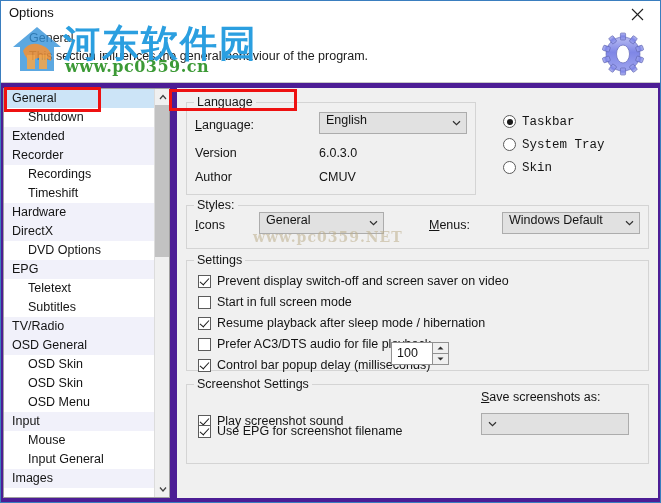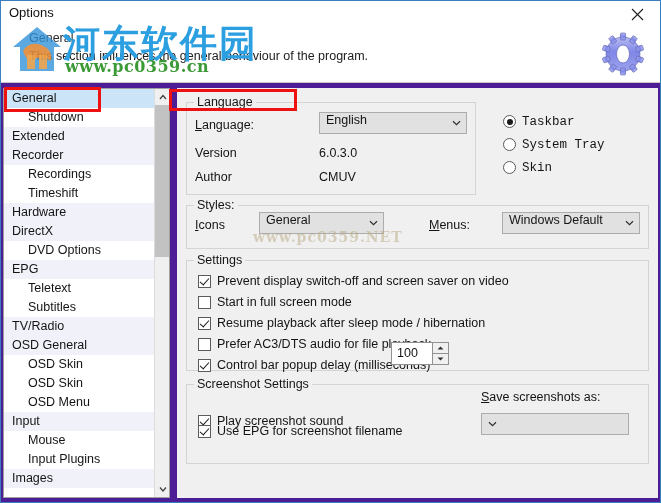--- a/index.html
+++ b/index.html
@@ -412,21 +412,21 @@
         <div class="tree-item top"><span>EPG</span></div>
         <div class="tree-item child"><span>Teletext</span></div>
         <div class="tree-item child"><span>Subtitles</span></div>
         <div class="tree-item top"><span>TV/Radio</span></div>
         <div class="tree-item top"><span>OSD General</span></div>
         <div class="tree-item child"><span>OSD Skin</span></div>
         <div class="tree-item child"><span>OSD Skin</span></div>
         <div class="tree-item child"><span>OSD Menu</span></div>
         <div class="tree-item top"><span>Input</span></div>
         <div class="tree-item child"><span>Mouse</span></div>
-        <div class="tree-item child"><span>Input Plugins</span></div>
+        <div class="tree-item child"><span>Input General</span></div>
         <div class="tree-item top"><span>Images</span></div>
       </div>
     <div id="tree-scrollbar">
       <div class="sb-arrow" id="sb-up">
         <svg width="8" height="6" viewBox="0 0 8 6">
           <polyline points="1,5 4,1.5 7,5" fill="none" stroke="#404040" stroke-width="1.2"></polyline>
         </svg>
       </div>
       <div id="sb-thumb"></div>
       <div class="sb-arrow" id="sb-down">

